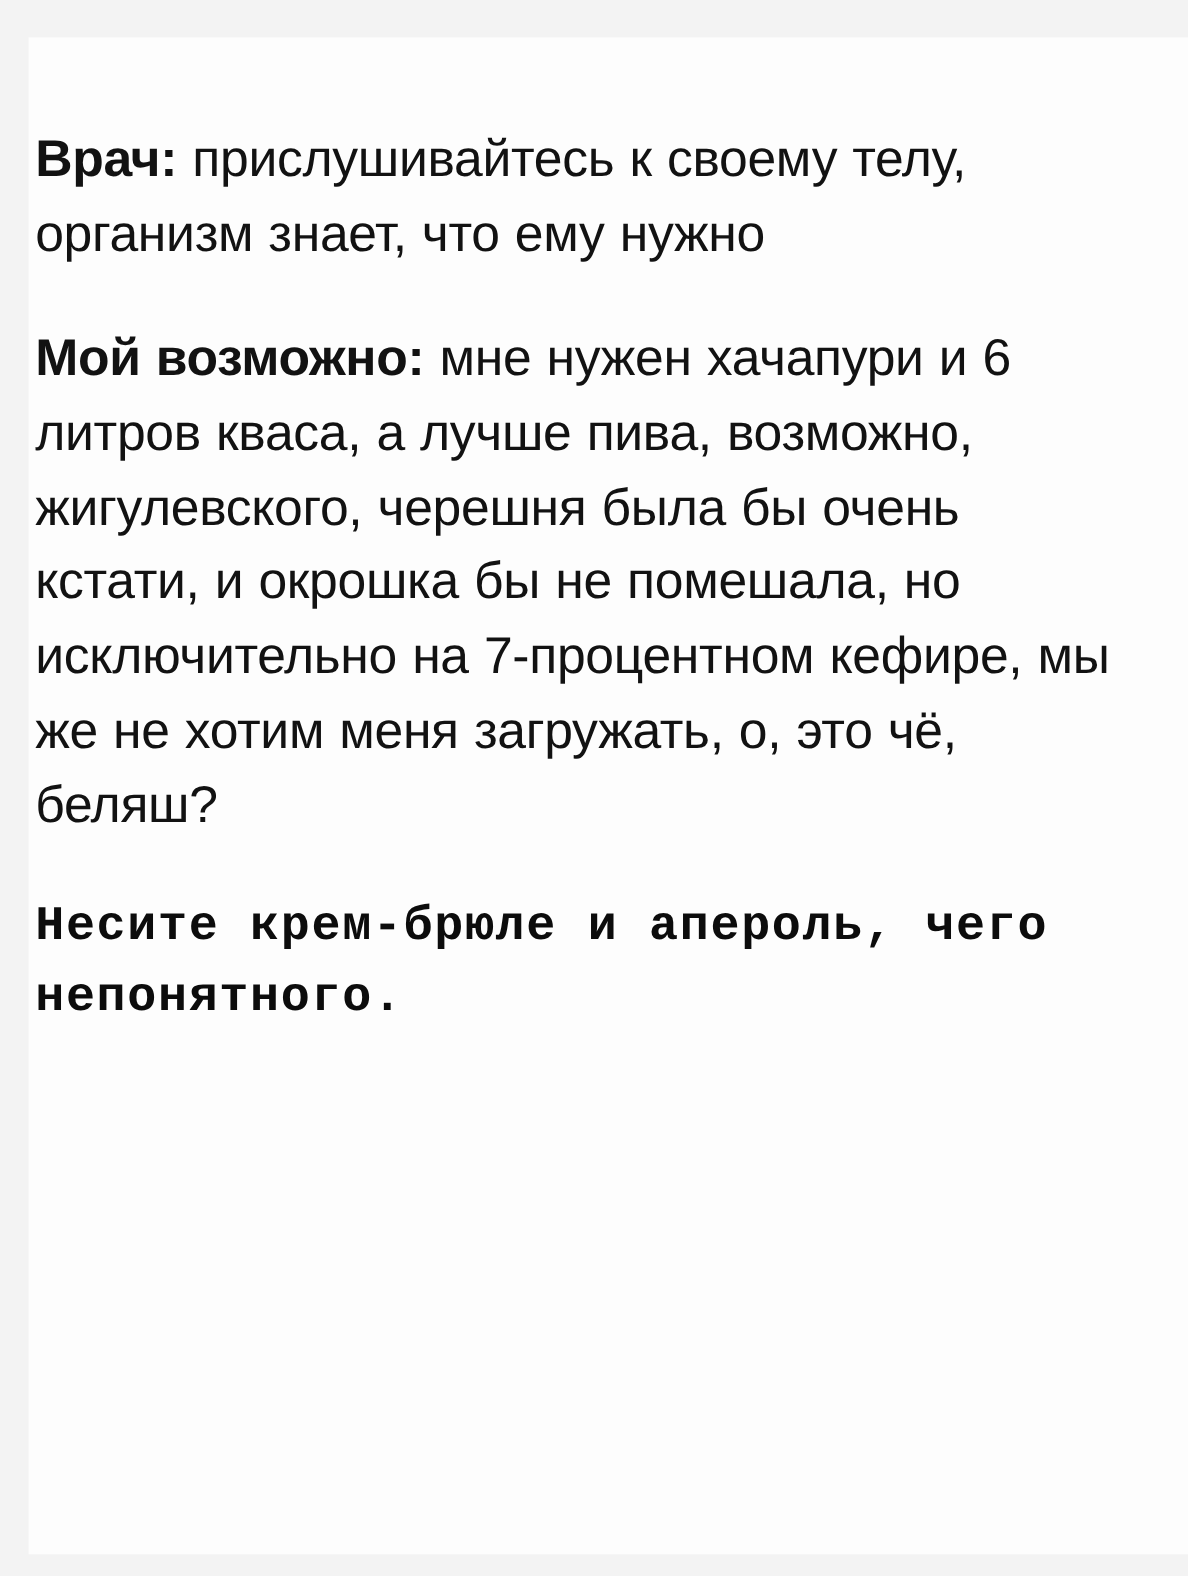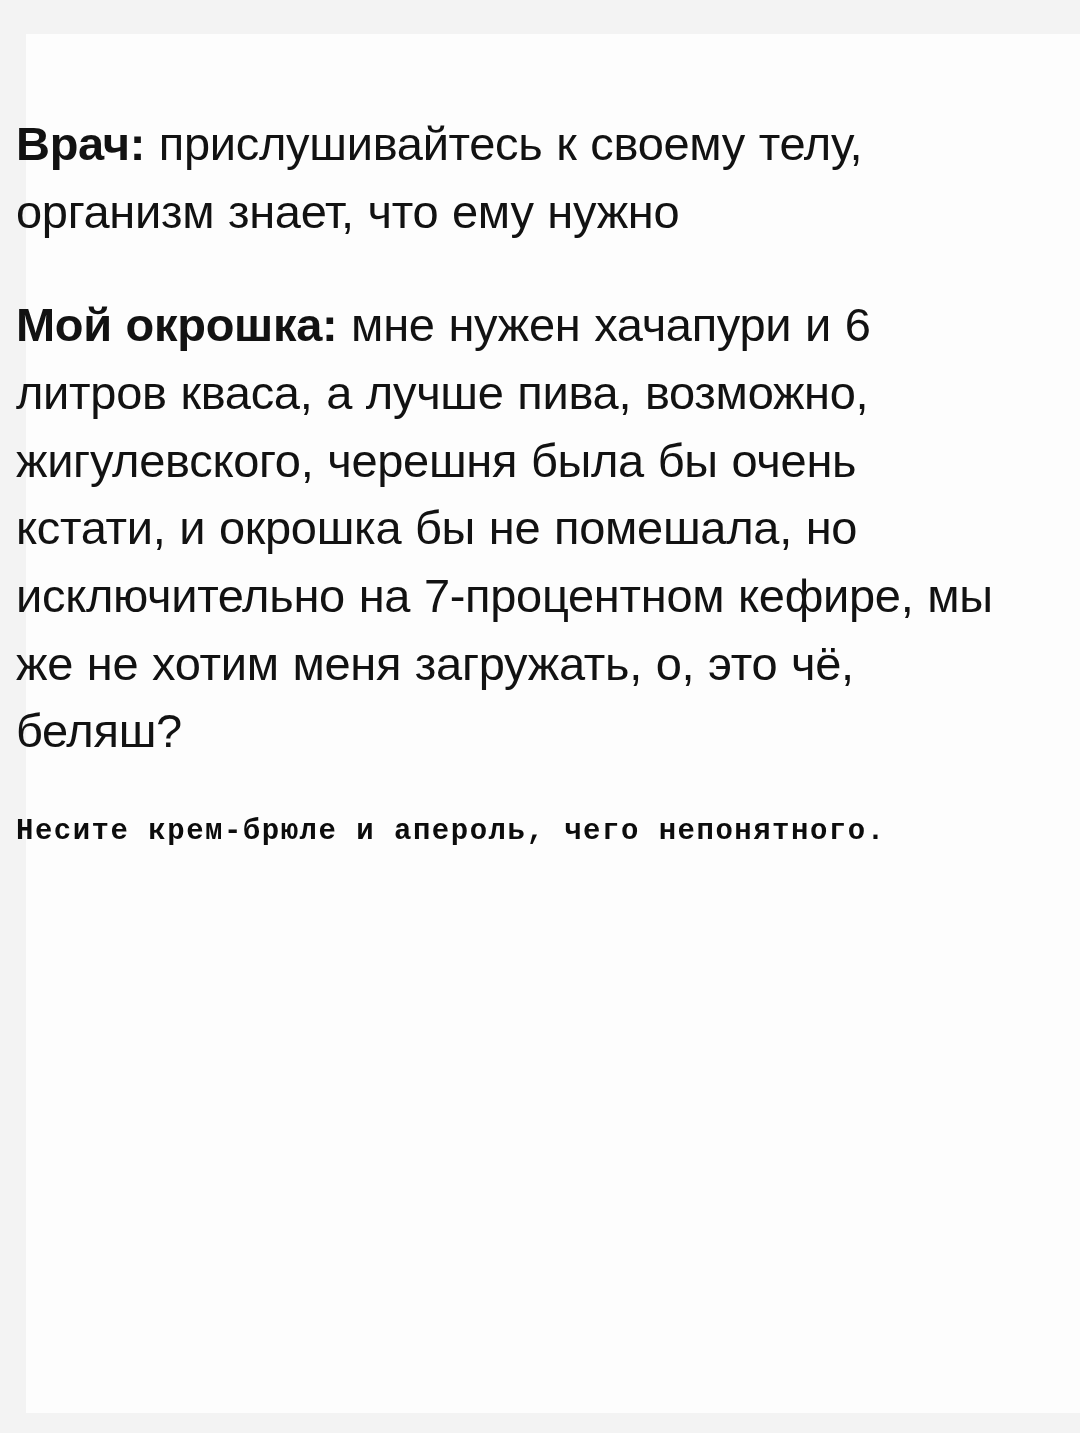--- a/index.html
+++ b/index.html
@@ -40,21 +40,21 @@
   .bottom-strip {
     position: absolute;
     bottom: 0;
     left: 0;
     width: 1080px;
     height: 20px;
     background: #f3f3f3;
   }
   .content {
     position: absolute;
-    left: 16px;
+    left: 32px;
     top: 110px;
     width: 1000px;
   }
   .block {
     margin: 0 0 46px 0;
   }
   .para {
     font-family: "Liberation Sans", sans-serif;
     font-size: 47px;
     line-height: 1.44;
@@ -65,21 +65,21 @@
   }
   .para .lead {
     font-weight: 700;
   }
   .mono-block {
     margin-top: 30px;
   }
   .mono {
     font-family: "Liberation Mono", "DejaVu Sans Mono", monospace;
     font-weight: 700;
-    font-size: 29px;
+    font-size: 44px;
     line-height: 1.46;
     letter-spacing: 1.5px;
     color: #0c0c0c;
     margin: 0;
     white-space: pre-wrap;
   }
 </style>
 </head>
 <body>
 
@@ -89,21 +89,21 @@
   <div class="left-strip"></div>
   <div class="bottom-strip"></div>
 
   <div class="content">
 
     <div class="block">
       <p class="para"><span class="lead">Врач:</span><span> прислушивайтесь к своему телу, организм знает, что ему нужно</span></p>
     </div>
 
     <div class="block">
-      <p class="para"><span class="lead">Мой окрошка:</span><span> мне нужен хачапури и 6 литров кваса, а лучше пива, возможно, жигулевского, черешня была бы очень кстати, и окрошка бы не помешала, но исключительно на 7-процентном кефире, мы же не хотим меня загружать, о, это чё, беляш?</span></p>
+      <p class="para"><span class="lead">Мой возможно:</span><span> мне нужен хачапури и 6 литров кваса, а лучше пива, возможно, жигулевского, черешня была бы очень кстати, и окрошка бы не помешала, но исключительно на 7-процентном кефире, мы же не хотим меня загружать, о, это чё, беляш?</span></p>
     </div>
 
     <div class="mono-block">
       <p class="mono">Несите крем-брюле и апероль, чего непонятного.</p>
     </div>
 
   </div>
 </div>
 
 </body></html>

